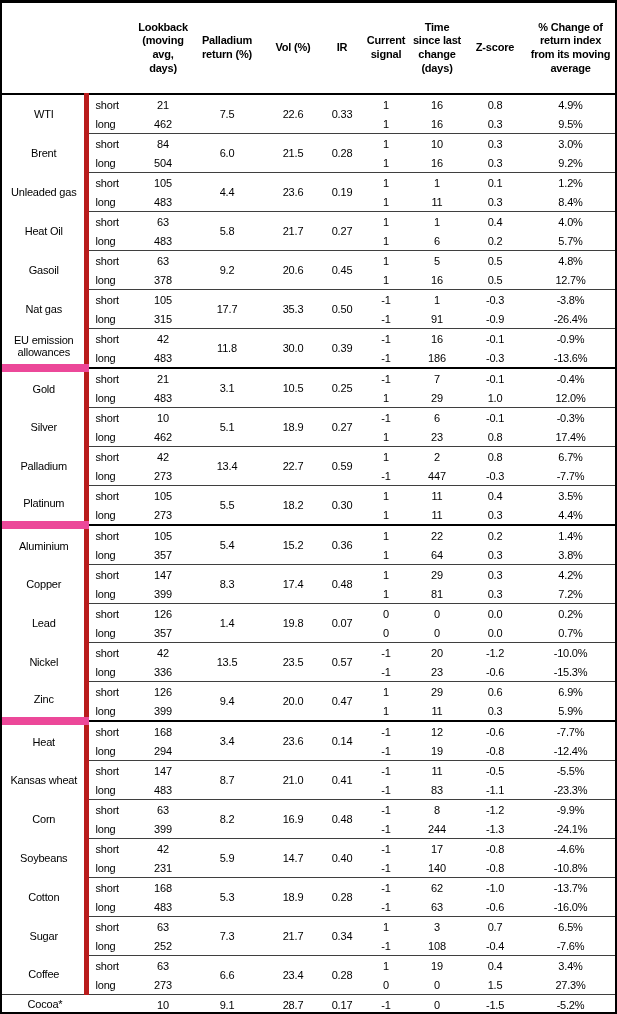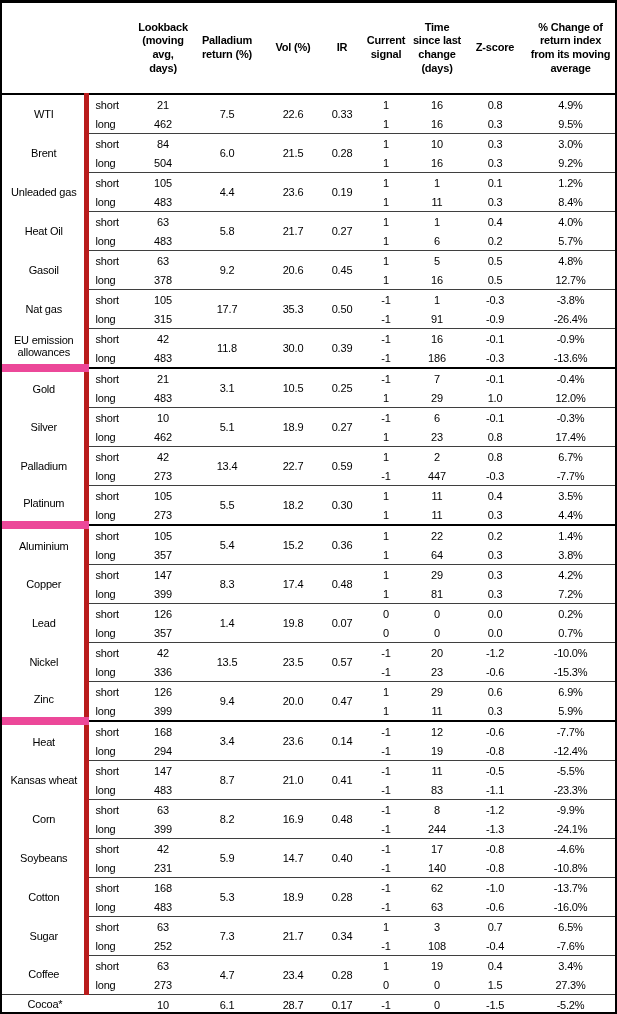--- a/index.html
+++ b/index.html
@@ -504,41 +504,41 @@
           <td>252</td>
           <td>-1</td>
           <td>108</td>
           <td>-0.4</td>
           <td>-7.6%</td>
         </tr>
         <tr class="group-start">
           <td class="name" rowspan="2">Coffee</td>
           <td class="pos">short</td>
           <td>63</td>
-          <td rowspan="2">4.7</td>
+          <td rowspan="2">6.6</td>
           <td rowspan="2">23.4</td>
           <td rowspan="2">0.28</td>
           <td>1</td>
           <td>19</td>
           <td>0.4</td>
           <td>3.4%</td>
         </tr>
         <tr>
           <td class="pos">long</td>
           <td>273</td>
           <td>0</td>
           <td>0</td>
           <td>1.5</td>
           <td>27.3%</td>
         </tr>
         <tr class="single">
           <td class="name" rowspan="1">Cocoa*</td>
           <td class="pos pos-empty"></td>
           <td>10</td>
-          <td rowspan="1">6.1</td>
+          <td rowspan="1">9.1</td>
           <td rowspan="1">28.7</td>
           <td rowspan="1">0.17</td>
           <td>-1</td>
           <td>0</td>
           <td>-1.5</td>
           <td>-5.2%</td>
         </tr>
       </tbody>
   </table>
 

